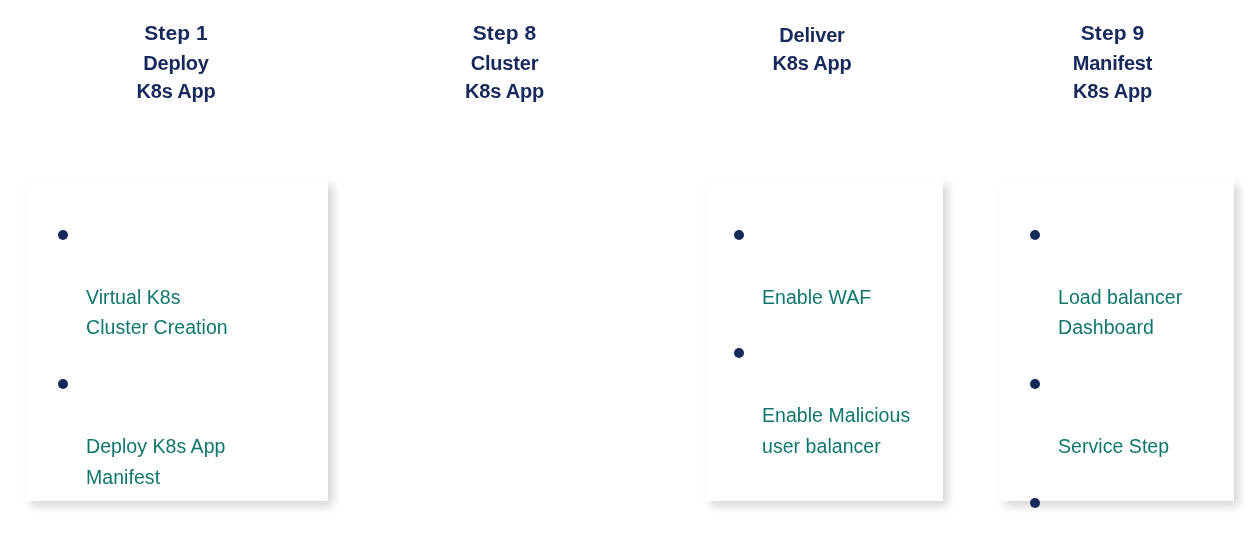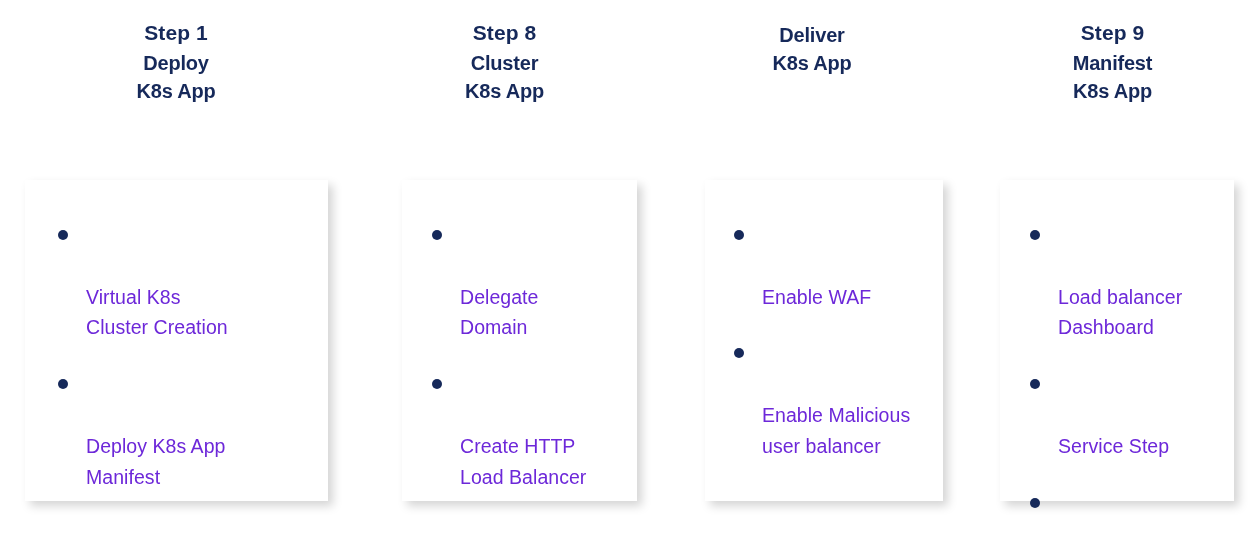--- a/index.html
+++ b/index.html
@@ -84,21 +84,21 @@
   }
   .col-1 .bullet-list { padding-left: 33px; padding-right: 16px; }
   .col-2 .bullet-list { padding-left: 30px; padding-right: 14px; }
   .col-3 .bullet-list { padding-left: 29px; padding-right: 26px; }
   .col-4 .bullet-list { padding-left: 30px; padding-right: 10px; }
 
   .bullet-item {
     position: relative;
     padding-left: 28px;
     margin-bottom: 26px;
-    color: #6d28d9;
+    color: #0f766e;
     font-size: 19.5px;
     line-height: 1.58;
     letter-spacing: 0.05px;
     white-space: pre-line;
   }
   .bullet-item:last-child { margin-bottom: 0; }
 
   .bullet-dot {
     position: absolute;
     left: 0;
@@ -134,34 +134,20 @@
         </li>
       </ul>
     </div>
   </div>
 
   <div class="column col-2">
     <div class="heading">
       <span class="step-label">Step 8</span>
       <span class="step-title">Cluster
 K8s App</span>
-    </div>
-    <div class="card">
-      <ul class="bullet-list">
-        <li class="bullet-item">
-          <span class="bullet-dot"></span>
-          <span>Delegate
-Domain</span>
-        </li>
-        <li class="bullet-item">
-          <span class="bullet-dot"></span>
-          <span>Create HTTP
-Load Balancer</span>
-        </li>
-      </ul>
     </div>
   </div>
 
   <div class="column col-3">
     <div class="heading">
       <span class="step-title">Deliver
 K8s App</span>
     </div>
     <div class="card">
       <ul class="bullet-list">

